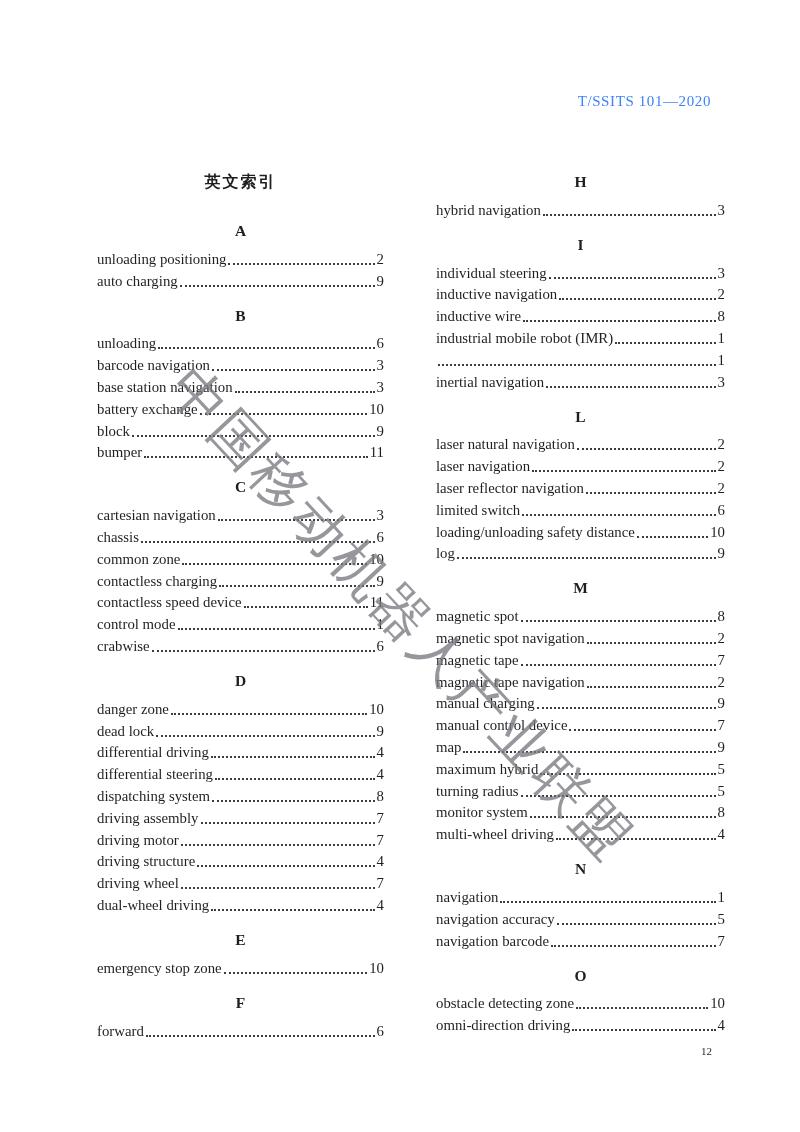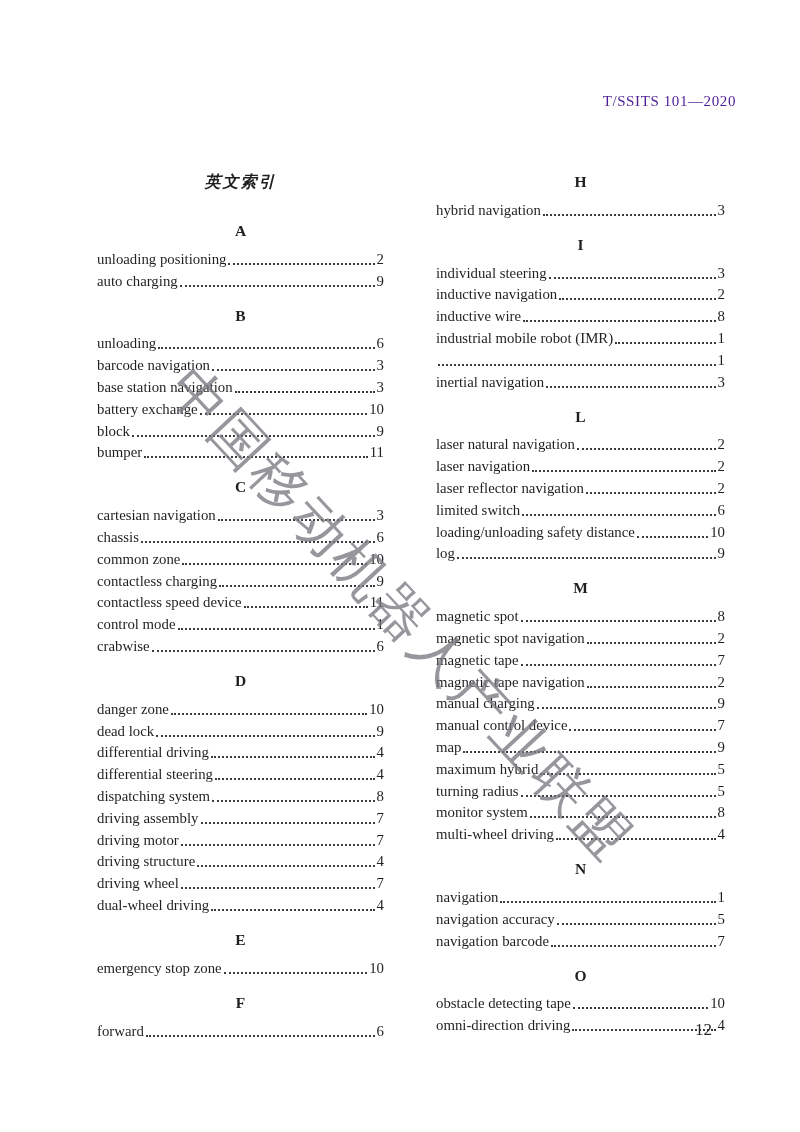--- a/index.html
+++ b/index.html
@@ -9,38 +9,37 @@
     height: 1132px;
     background: #ffffff;
     font-family: "Liberation Serif", serif;
     color: #1f1f1f;
     overflow: hidden;
     margin: 0 auto;
   }
   .doc-code {
     position: absolute;
     top: 93px;
-    right: 64px;
+    right: 89px;
     font-size: 15px;
     letter-spacing: 0.6px;
-    color: #4c1d95;
+    color: #3b82f6;
   }
   .col { position: absolute; top: 171px; }
   .col-left  { left: 97px;  width: 287px; }
   .col-right { left: 436px; width: 289px; }
   .index-title {
     font-family: "Liberation Sans", sans-serif;
     font-size: 16px;
     font-weight: bold;
     text-align: center;
     height: 22px;
     line-height: 22px;
     margin: 0 0 27px 0;
     letter-spacing: 2px;
-    font-style: italic;
   }
   .letter {
     text-align: center;
     font-weight: bold;
     font-size: 15.5px;
     height: 22px;
     line-height: 22px;
     margin: 14px 0 5px 0;
     font-family: "Liberation Serif", serif;
   }
@@ -71,23 +70,23 @@
     transform: rotate(47deg);
     transform-origin: 0 0;
     white-space: nowrap;
     letter-spacing: 4px;
     pointer-events: none;
     font-family: "DejaVu Sans", sans-serif;
     z-index: 5;
   }
   .page-number {
     position: absolute;
-    top: 1020px;
+    top: 1045px;
     right: 88px;
-    font-size: 17px;
+    font-size: 11px;
     color: #2a2a2a;
   }
 </style>
 </head>
 <body>
 
 <div class="page">
 
   <div class="doc-code">T/SSITS 101—2020</div>
 
@@ -399,21 +398,21 @@
           </div>
           <div class="entry">
             <span class="term">navigation barcode</span>
             <span class="leader"></span>
             <span class="pageno">7</span>
           </div>
         </div>
         <div class="section">
           <div class="letter">O</div>
           <div class="entry">
-            <span class="term">obstacle detecting tape</span>
+            <span class="term">obstacle detecting zone</span>
             <span class="leader"></span>
             <span class="pageno">10</span>
           </div>
           <div class="entry">
             <span class="term">omni-direction driving</span>
             <span class="leader"></span>
             <span class="pageno">4</span>
           </div>
         </div>
       </div>

